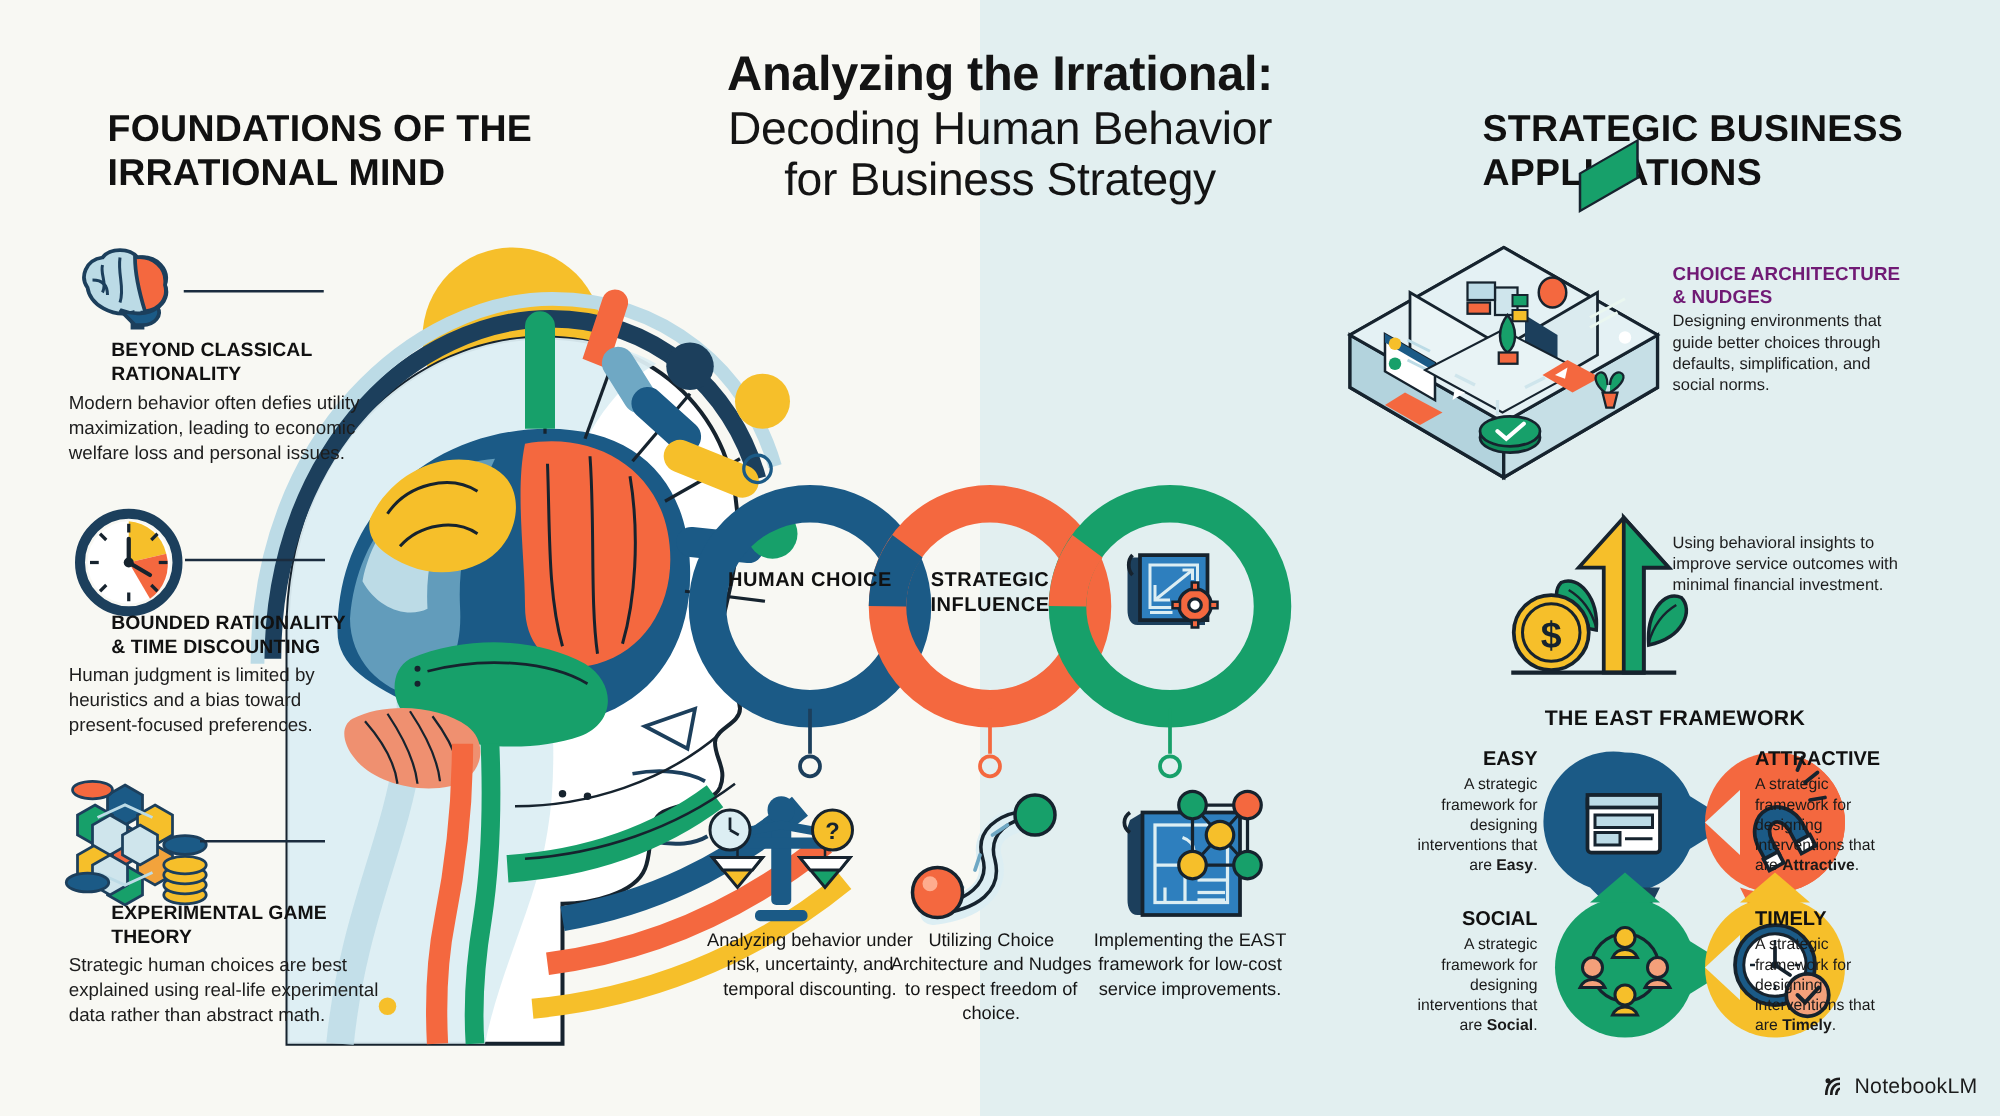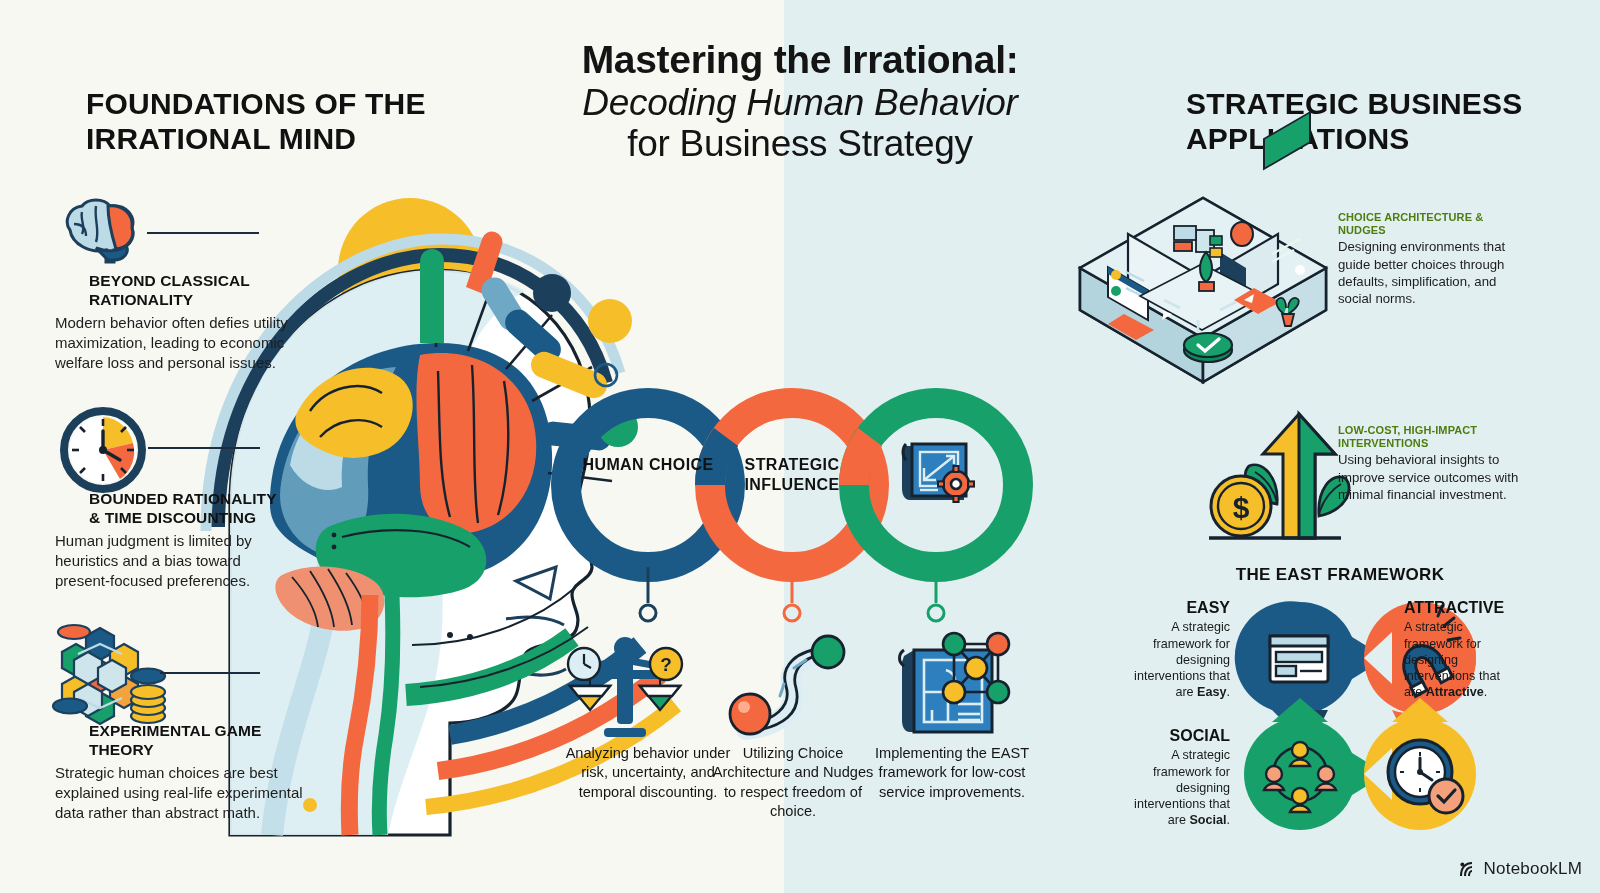--- a/index.html
+++ b/index.html
@@ -12,21 +12,21 @@
   #stage{position:absolute;inset:0;width:1600px;height:893px;}
   .bg-left{position:absolute;left:0;top:0;width:784px;height:893px;background:#f8f8f3;}
   .bg-right{position:absolute;left:784px;top:0;width:816px;height:893px;background:#e2eff0;}
 
   
   .main-title{
     position:absolute;left:470px;top:38px;width:660px;text-align:center;
     color:#141414;line-height:1.12;letter-spacing:-0.3px;
   }
   .main-title .l1{font-size:39px;font-weight:bold;display:block;}
-  .main-title .l2{font-size:37px;font-weight:normal;display:block;font-style:italic;}
+  .main-title .l2{font-size:37px;font-weight:normal;display:block;}
   .main-title .l3{font-size:37px;font-weight:normal;display:block;}
 
   .col-title{
     position:absolute;color:#111;font-weight:bold;font-size:30px;
     letter-spacing:0.2px;line-height:1.18;margin-left:28px;
   }
   #left-col-title{left:58px;top:86px;width:400px;}
   #right-col-title{left:1158px;top:86px;width:380px;}
 
   
@@ -41,21 +41,21 @@
   #feat-3{left:55px;top:722px;width:250px;}
 
   .connector{position:absolute;height:2px;background:#1b2c3e;}
   #conn-1{left:147px;top:232px;width:112px;}
   #conn-2{left:148px;top:447px;width:112px;}
   #conn-3{left:160px;top:672px;width:100px;}
 
   
   #rfeat-1{position:absolute;left:1338px;top:211px;width:186px;}
   #rfeat-2{position:absolute;left:1338px;top:424px;width:196px;}
-  .rfeature .f-title{font-weight:bold;font-size:11px;color:#4d7c0f;line-height:1.2;letter-spacing:.1px;}
+  .rfeature .f-title{font-weight:bold;font-size:15px;color:#701a75;line-height:1.2;letter-spacing:.1px;}
   .rfeature .f-body{font-size:13.2px;color:#1d1d1d;line-height:1.3;margin-top:1px;}
   .ring-label{
     position:absolute;text-align:center;font-weight:bold;font-size:16px;
     color:#111;line-height:1.22;letter-spacing:.4px;
   }
 
   .ring-caption{
     position:absolute;text-align:center;font-size:14.6px;color:#151515;line-height:1.33;width:170px;
   }
 
@@ -183,21 +183,21 @@
     <circle cx="190" cy="630" r="7" fill="#f6bf2a"></circle>
     <g fill="#16232e">
         <circle cx="330" cy="460" r="3"></circle>
         <circle cx="350" cy="462" r="3"></circle>
       <circle cx="214" cy="360" r="2.4"></circle>
         <circle cx="214" cy="372" r="2.4"></circle>
       </g>
   </svg>
 
   <div class="main-title">
-    <span class="l1">Mastering the Irrational:</span>
+    <span class="l1">Analyzing the Irrational:</span>
     <span class="l2">Decoding Human Behavior</span>
     <span class="l3">for Business Strategy</span>
   </div>
 
   <div id="left-col-title" class="col-title">FOUNDATIONS OF THE IRRATIONAL MIND</div>
 
   <svg class="abs" style="left:56px;top:196px;" width="86" height="70" viewBox="0 0 86 70">
     <path d="M14 34 C8 26 12 12 26 10 C32 2 48 2 54 10 C70 8 80 20 76 32
              C80 42 72 54 58 54 L58 66 L50 66 L50 54 C34 58 16 48 14 34 Z" fill="#bcdbe6" stroke="#1c3f5c" stroke-width="3"></path>
     <path d="M52 10 C66 8 78 18 76 32 C79 42 72 52 60 53 C56 40 52 24 52 10 Z" fill="#f4683f" stroke="#1c3f5c" stroke-width="3"></path>
@@ -451,21 +451,20 @@
     <path d="M50 60 C60 66 68 76 72 90" fill="none" stroke="#16232e" stroke-width="2"></path>
     <path d="M114 104 C142 98 150 76 140 66 C126 60 112 78 114 104 Z" fill="#17a06a" stroke="#16232e" stroke-width="2.8"></path>
     <path d="M136 72 C126 78 118 88 114 102" fill="none" stroke="#16232e" stroke-width="2"></path>
     <circle cx="36" cy="94" r="30" fill="#f6bf2a" stroke="#16232e" stroke-width="3"></circle>
     <circle cx="36" cy="94" r="23" fill="none" stroke="#16232e" stroke-width="2.4"></circle>
     <text x="36" y="106" font-size="30" font-weight="bold" text-anchor="middle" fill="#16232e" font-family="Liberation Sans, sans-serif">$</text>
     <path d="M4 126 L136 126" stroke="#16232e" stroke-width="3.4"></path>
   </svg>
 
   <div id="rfeat-2" class="rfeature">
-    <div class="f-title">LOW-COST, HIGH-IMPACT INTERVENTIONS</div>
     <div class="f-body">Using behavioral insights to improve service outcomes with minimal financial investment.</div>
   </div>
 
   <div id="east-title">THE EAST FRAMEWORK</div>
 
   <svg class="abs" style="left:1240px;top:598px;" width="240" height="240" viewBox="0 0 240 240">
 
     <g>
       <path d="M60 4 A56 56 0 1 1 60 116 L60 140 L44 124 L32 112 A56 56 0 0 1 60 4 Z" fill="#1b5a86"></path>
       <path d="M104 34 L146 60 L104 86 Z" fill="#1b5a86"></path>
@@ -541,20 +540,24 @@
     <span>A strategic framework for designing interventions that are </span><b>Easy</b><span>.</span>
   </div>
   <div id="east-attr" class="east-text">
     <span class="et-head">ATTRACTIVE</span>
     <span>A strategic framework for designing interventions that are </span><b>Attractive</b><span>.</span>
   </div>
   <div id="east-social" class="east-text">
     <span class="et-head">SOCIAL</span>
     <span>A strategic framework for designing interventions that are </span><b>Social</b><span>.</span>
   </div>
+  <div id="east-timely" class="east-text">
+    <span class="et-head">TIMELY</span>
+    <span>A strategic framework for designing interventions that are </span><b>Timely</b><span>.</span>
+  </div>
 
   <div id="watermark">
     <svg width="19" height="19" viewBox="0 0 19 19">
       <path d="M3 16 C3 7 8 3 14 3" fill="none" stroke="#1c1c1c" stroke-width="2.1"></path>
       <path d="M7 16 C7 10 10 7 14 7" fill="none" stroke="#1c1c1c" stroke-width="2.1"></path>
       <path d="M11 16 C11 13 12.5 11 14 11" fill="none" stroke="#1c1c1c" stroke-width="2.1"></path>
       <circle cx="4.4" cy="4.6" r="2" fill="#1c1c1c"></circle>
     </svg>
     <span>NotebookLM</span>
   </div>

